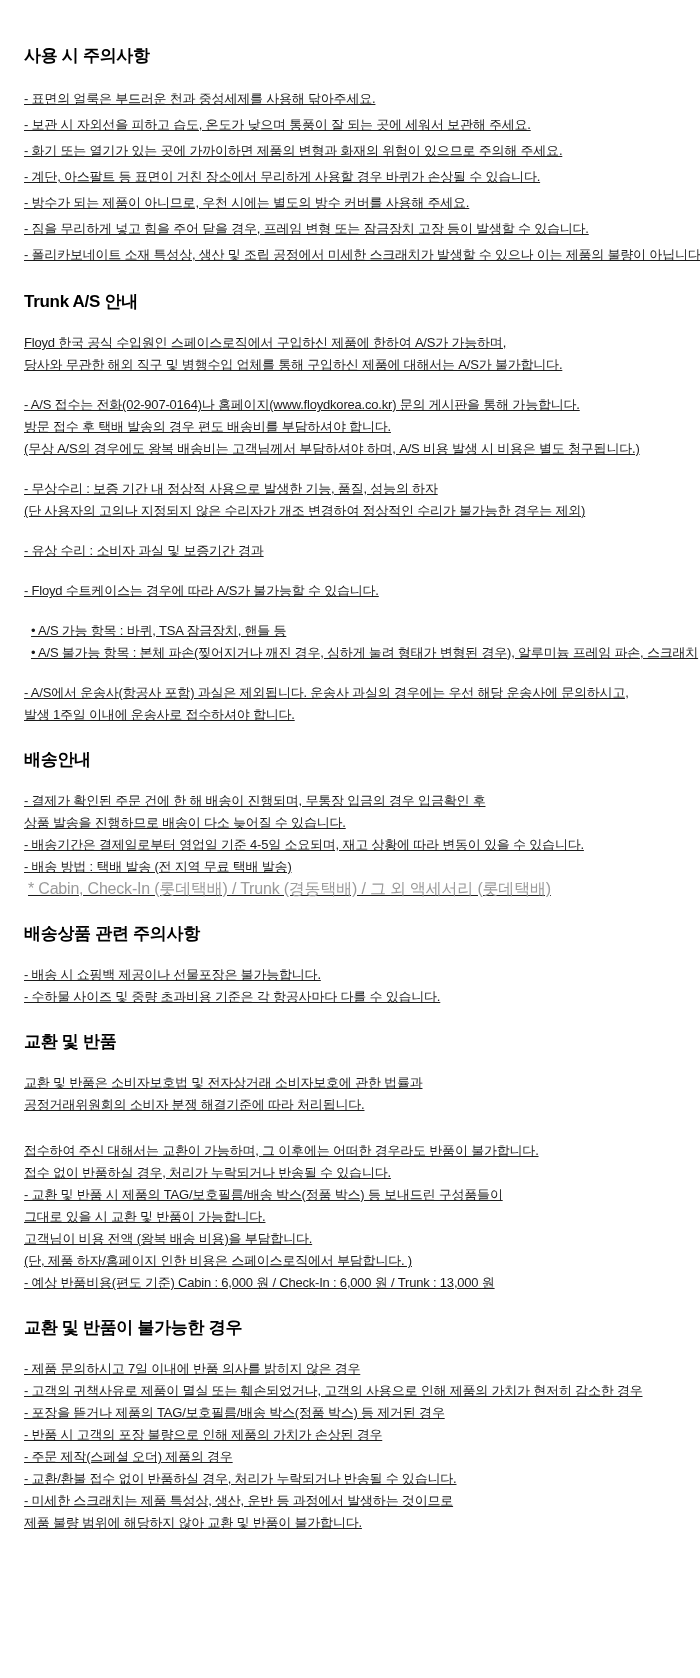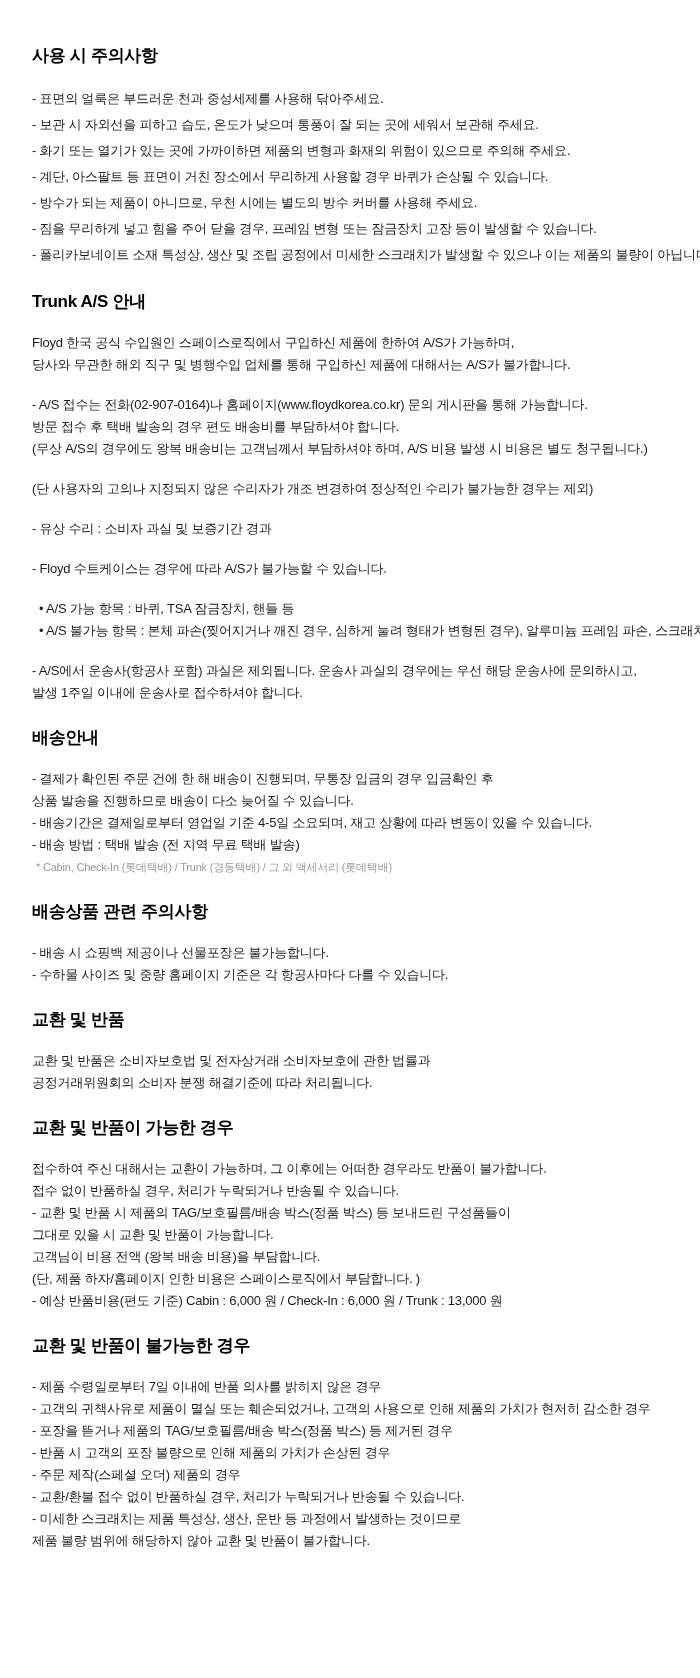--- a/index.html
+++ b/index.html
@@ -21,40 +21,40 @@
   }
   section {
     margin: 0 0 24px 0;
   }
   h2 {
     font-size: 17px;
     line-height: 20px;
     font-weight: 700;
     color: #000000;
     letter-spacing: -0.3px;
-    margin: 0 0 20px 8px;
+    margin: 0 0 20px 0;
   }
   .sec-body { margin: 0; }
-  .para { margin: 0 0 18px 8px; }
+  .para { margin: 0 0 18px 0; text-decoration: underline; }
   .para:last-child { margin-bottom: 0; }
   .line {
     display: block;
     font-size: 13px;
     line-height: 22px;
     color: #1c1c1c;
     letter-spacing: -0.2px;
     white-space: nowrap;
   }
   
   .sec--s0 .line { line-height: 26px; }
   
   .line.bullet { padding-left: 7px; }
   
   .line.note {
-    font-size: 11px;
+    font-size: 16px;
     color: #9a9a9a;
     padding-left: 4px;
   }
 </style>
 </head>
 <body>
 
 <main>
 
   <section class="sec sec--s0">
@@ -78,20 +78,21 @@
         <div class="para">
           <div class="line">Floyd 한국 공식 수입원인 스페이스로직에서 구입하신 제품에 한하여 A/S가 가능하며,</div>
           <div class="line">당사와 무관한 해외 직구 및 병행수입 업체를 통해 구입하신 제품에 대해서는 A/S가 불가합니다.</div>
         </div>
         <div class="para">
           <div class="line">- A/S 접수는 전화(02-907-0164)나 홈페이지(www.floydkorea.co.kr) 문의 게시판을 통해 가능합니다.</div>
           <div class="line">방문 접수 후 택배 발송의 경우 편도 배송비를 부담하셔야 합니다.</div>
           <div class="line">(무상 A/S의 경우에도 왕복 배송비는 고객님께서 부담하셔야 하며, A/S 비용 발생 시 비용은 별도 청구됩니다.)</div>
         </div>
         <div class="para">
+          <div class="line">- 무상수리 : 보증 기간 내 정상적 사용으로 발생한 기능, 품질, 성능의 하자</div>
           <div class="line">(단 사용자의 고의나 지정되지 않은 수리자가 개조 변경하여 정상적인 수리가 불가능한 경우는 제외)</div>
         </div>
         <div class="para">
           <div class="line">- 유상 수리 : 소비자 과실 및 보증기간 경과</div>
         </div>
         <div class="para">
           <div class="line">- Floyd 수트케이스는 경우에 따라 A/S가 불가능할 수 있습니다.</div>
         </div>
         <div class="para">
           <div class="line bullet">• A/S 가능 항목 :  바퀴, TSA 잠금장치, 핸들 등</div>
@@ -115,55 +116,54 @@
           <div class="line note">* Cabin, Check-In (롯데택배) / Trunk (경동택배) / 그 외 액세서리 (롯데택배)</div>
         </div>
       </div>
   </section>
 
   <section class="sec sec--s3">
     <h2>배송상품 관련 주의사항</h2>
     <div class="sec-body">
         <div class="para">
           <div class="line">- 배송 시 쇼핑백 제공이나 선물포장은 불가능합니다.</div>
-          <div class="line">- 수하물 사이즈 및 중량 홈페이지 기준은 각 항공사마다 다를 수 있습니다.</div>
+          <div class="line">- 수하물 사이즈 및 중량 초과비용 기준은 각 항공사마다 다를 수 있습니다.</div>
         </div>
       </div>
   </section>
 
   <section class="sec sec--s4">
     <h2>교환 및 반품</h2>
     <div class="sec-body">
         <div class="para">
           <div class="line">교환 및 반품은 소비자보호법 및 전자상거래 소비자보호에 관한 법률과</div>
           <div class="line">공정거래위원회의 소비자 분쟁 해결기준에 따라 처리됩니다.</div>
         </div>
       </div>
   </section>
 
   <section class="sec sec--s5">
-    <h2>교환 및 반품이 가능한 경우</h2>
     <div class="sec-body">
         <div class="para">
           <div class="line">접수하여 주신 대해서는 교환이 가능하며, 그 이후에는 어떠한 경우라도 반품이 불가합니다.</div>
           <div class="line">접수 없이 반품하실 경우, 처리가 누락되거나 반송될 수 있습니다.</div>
           <div class="line">- 교환 및 반품 시 제품의 TAG/보호필름/배송 박스(정품 박스) 등 보내드린 구성품들이</div>
           <div class="line">그대로 있을 시 교환 및 반품이 가능합니다.</div>
           <div class="line">고객님이 비용 전액 (왕복 배송 비용)을 부담합니다.</div>
           <div class="line">(단, 제품 하자/홈페이지 인한 비용은 스페이스로직에서 부담합니다. )</div>
           <div class="line">- 예상 반품비용(편도 기준) Cabin : 6,000 원 / Check-In : 6,000 원 / Trunk : 13,000 원</div>
         </div>
       </div>
   </section>
 
   <section class="sec sec--s6">
     <h2>교환 및 반품이 불가능한 경우</h2>
     <div class="sec-body">
         <div class="para">
-          <div class="line">- 제품 수령일로부터 7일 이내에 반품 의사를 밝히지 않은 경우</div>
+          <div class="line">- 제품 문의하시고 7일 이내에 반품 의사를 밝히지 않은 경우</div>
           <div class="line">- 고객의 귀책사유로 제품이 멸실 또는 훼손되었거나, 고객의 사용으로 인해 제품의 가치가 현저히 감소한 경우</div>
           <div class="line">- 포장을 뜯거나 제품의 TAG/보호필름/배송 박스(정품 박스) 등 제거된 경우</div>
           <div class="line">- 반품 시 고객의 포장 불량으로 인해 제품의 가치가 손상된 경우</div>
           <div class="line">- 주문 제작(스페셜 오더) 제품의 경우</div>
           <div class="line">- 교환/환불 접수 없이 반품하실 경우, 처리가 누락되거나 반송될 수 있습니다.</div>
           <div class="line">- 미세한 스크래치는 제품 특성상, 생산, 운반 등 과정에서 발생하는 것이므로</div>
           <div class="line">제품 불량 범위에 해당하지 않아 교환 및 반품이 불가합니다.</div>
         </div>
       </div>
   </section>

